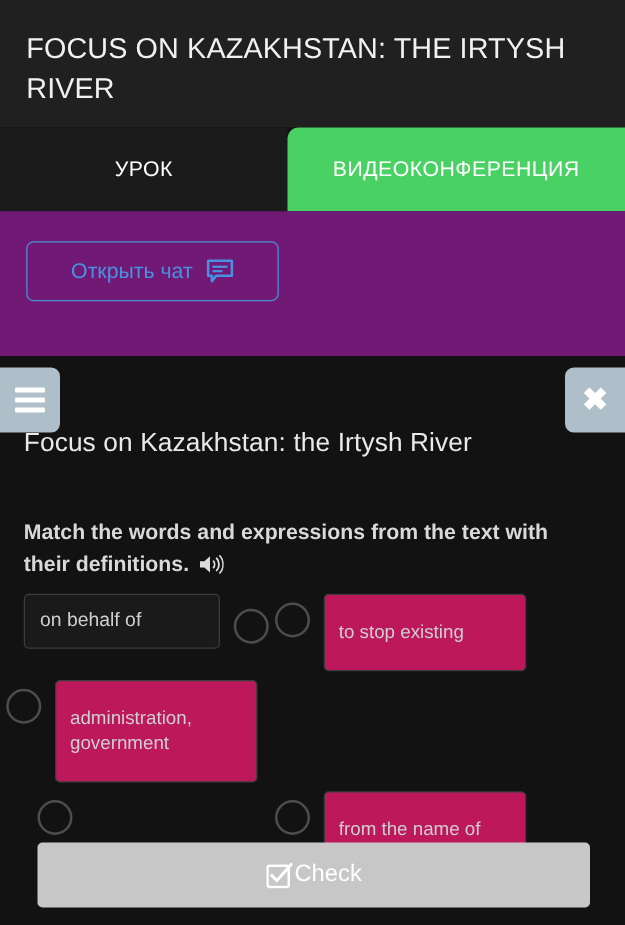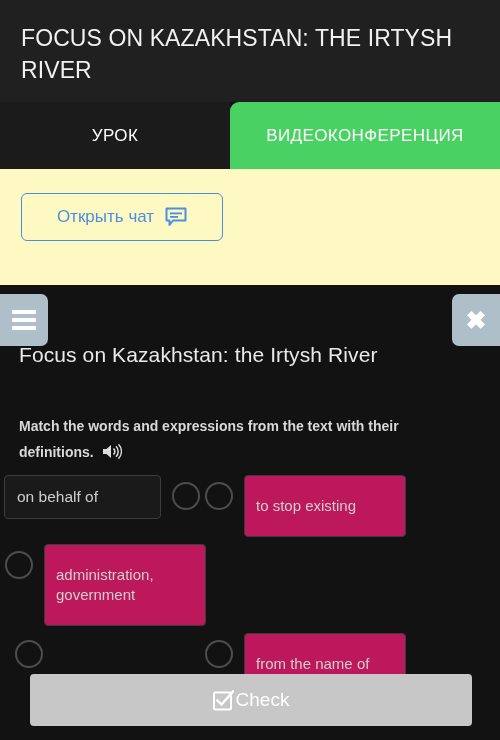--- a/index.html
+++ b/index.html
@@ -84,21 +84,21 @@
     border-top-left-radius: 9px;
     color: #ffffff;
   }
 
   
   .openchat-wrap {
     position: absolute;
     left: 0; top: 169px;
     width: 500px;
     height: 116px;
-    background: #fef9c3;
+    background: #701a75;
   }
   .openchat-btn {
     position: absolute;
     left: 21px;
     top: 24px;
     width: 202px;
     height: 48px;
     border: 1px solid #4a8fd6;
     border-radius: 6px;
     background: transparent;
@@ -169,21 +169,21 @@
     font-size: 21px;
     font-weight: 400;
     letter-spacing: 0.1px;
   }
   .instruction {
     position: absolute;
     left: 19px;
     top: 128px;
     width: 455px;
     color: #d9d9d9;
-    font-size: 14px;
+    font-size: 17px;
     font-weight: 700;
     line-height: 26px;
   }
   .audio-icon {
     display: inline-block;
     vertical-align: -3px;
     margin-left: 8px;
   }
   .audio-icon svg { display: block; }
 
@@ -196,23 +196,23 @@
   }
   .match-row {
     position: relative;
     width: 500px;
     display: flex;
     align-items: flex-start;
     margin-bottom: 7px;
   }
   .col-left {
     width: 196px;
-    margin-left: 4px;
-    display: flex;
-    align-items: flex-start;
+    margin-left: 19px;
+    display: flex;
+    align-items: center;
   }
   .word-box {
     width: 176px;
     min-height: 42px;
     border: 1px solid #3c3c3c;
     border-radius: 4px;
     background: #1a1a1a;
     color: #cfcfcf;
     font-size: 15.5px;
     line-height: 20px;

